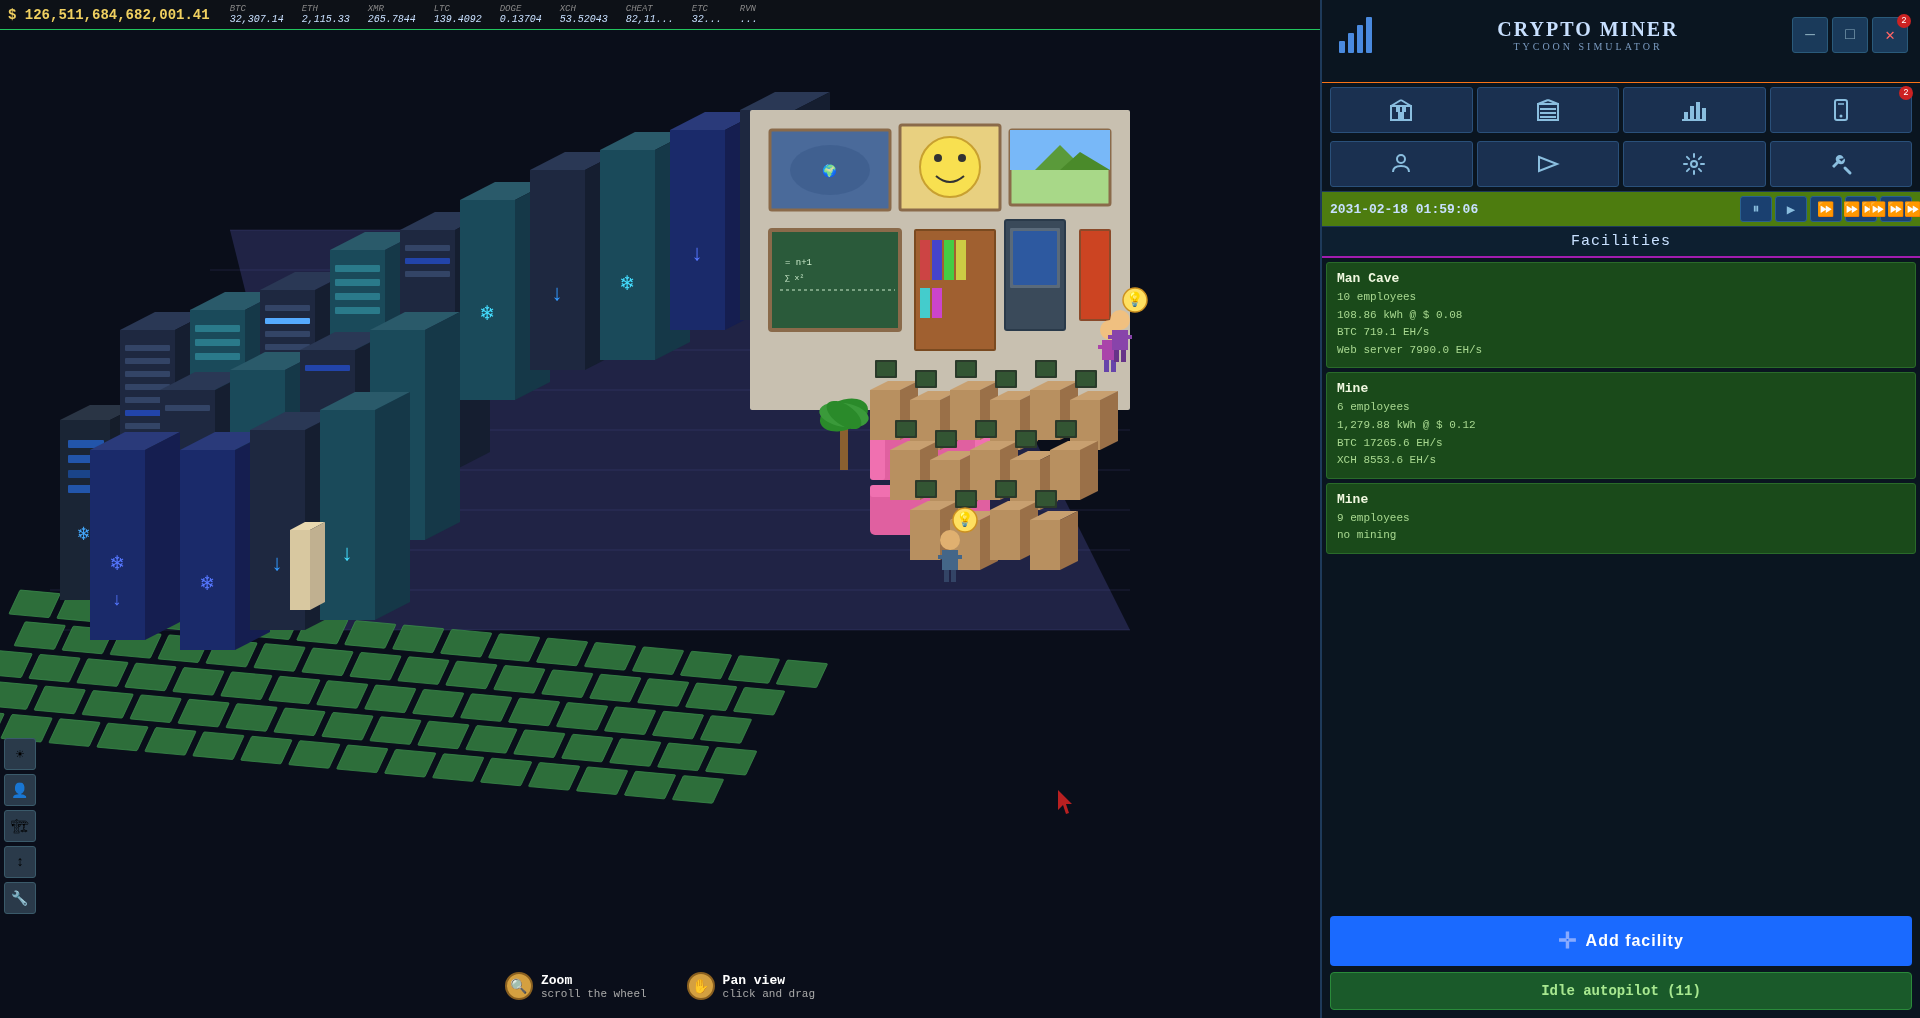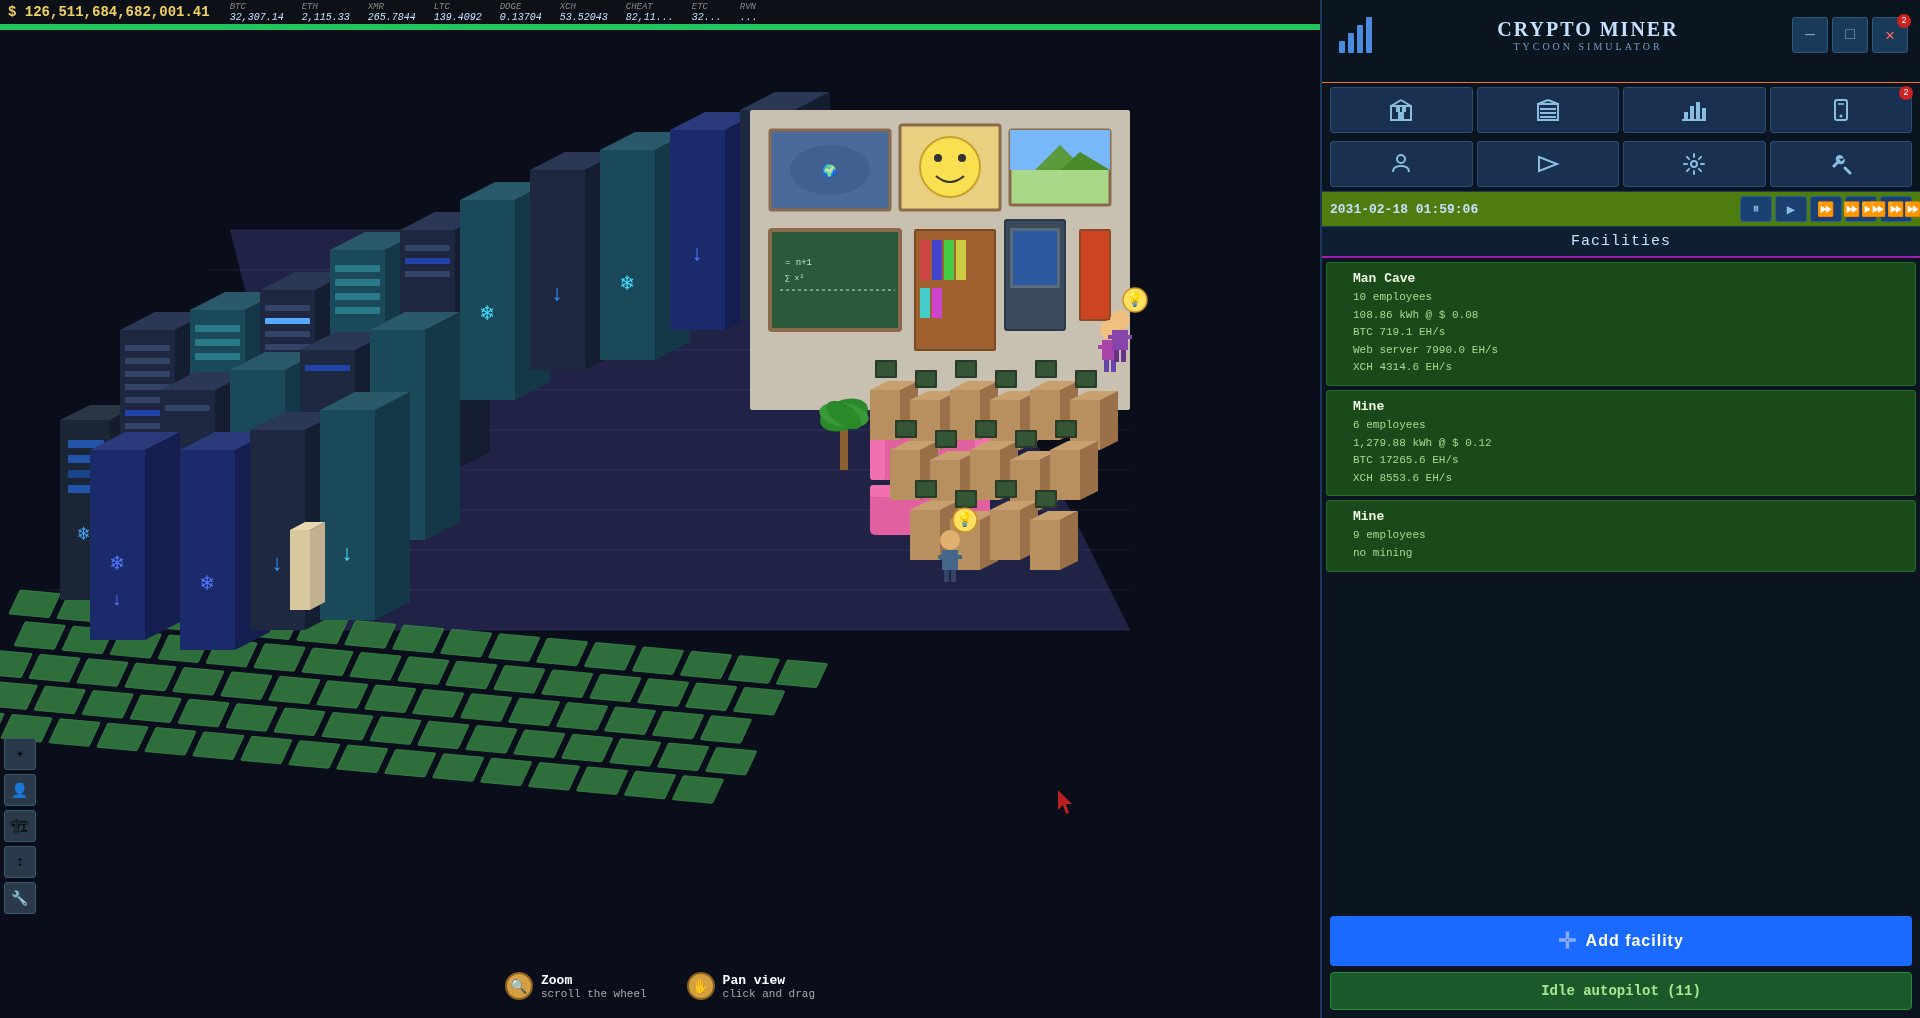--- a/index.html
+++ b/index.html
@@ -12,21 +12,21 @@
       position: relative;
     }
 
     
     #top-bar {
       position: absolute;
       top: 0; left: 0;
       width: 1320px;
       height: 30px;
       background: #0d1117;
-      border-bottom: 6px solid #22c55e;
+      border-bottom: 1px solid #22c55e;
       display: flex;
       align-items: center;
       padding: 0 8px;
       gap: 20px;
       z-index: 10;
     }
     #balance {
       color: #f0d060;
       font-size: 14px;
       font-weight: bold;
@@ -287,21 +287,21 @@
       overflow-y: auto;
       padding: 4px;
       display: flex;
       flex-direction: column;
       gap: 4px;
     }
     .facility-card {
       background: #1a4a1a;
       border: 1px solid #2a6a2a;
       border-radius: 3px;
-      padding: 8px 26px;
+      padding: 8px 10px;
       cursor: pointer;
     }
     .facility-name {
       color: #f0f8e0;
       font-size: 13px;
       font-weight: bold;
       margin-bottom: 3px;
     }
     .facility-stat {
       color: #a8d890;
@@ -1032,21 +1032,20 @@
   <div id="facilities-header">Facilities</div>
 
   <div id="facilities-list">
 
   <div class="facility-card">
         <div class="facility-name">Man Cave</div>
         <div class="facility-stat">10 employees</div>
         <div class="facility-stat">108.86 kWh @ $ 0.08</div>
         <div class="facility-stat">BTC 719.1 EH/s</div>
         <div class="facility-stat">Web server 7990.0 EH/s</div>
-        <div class="facility-stat">XCH 4314.6 EH/s</div>
       </div>
       <div class="facility-card">
         <div class="facility-name">Mine</div>
         <div class="facility-stat">6 employees</div>
         <div class="facility-stat">1,279.88 kWh @ $ 0.12</div>
         <div class="facility-stat">BTC 17265.6 EH/s</div>
         <div class="facility-stat">XCH 8553.6 EH/s</div>
       </div>
       <div class="facility-card">
         <div class="facility-name">Mine</div>

